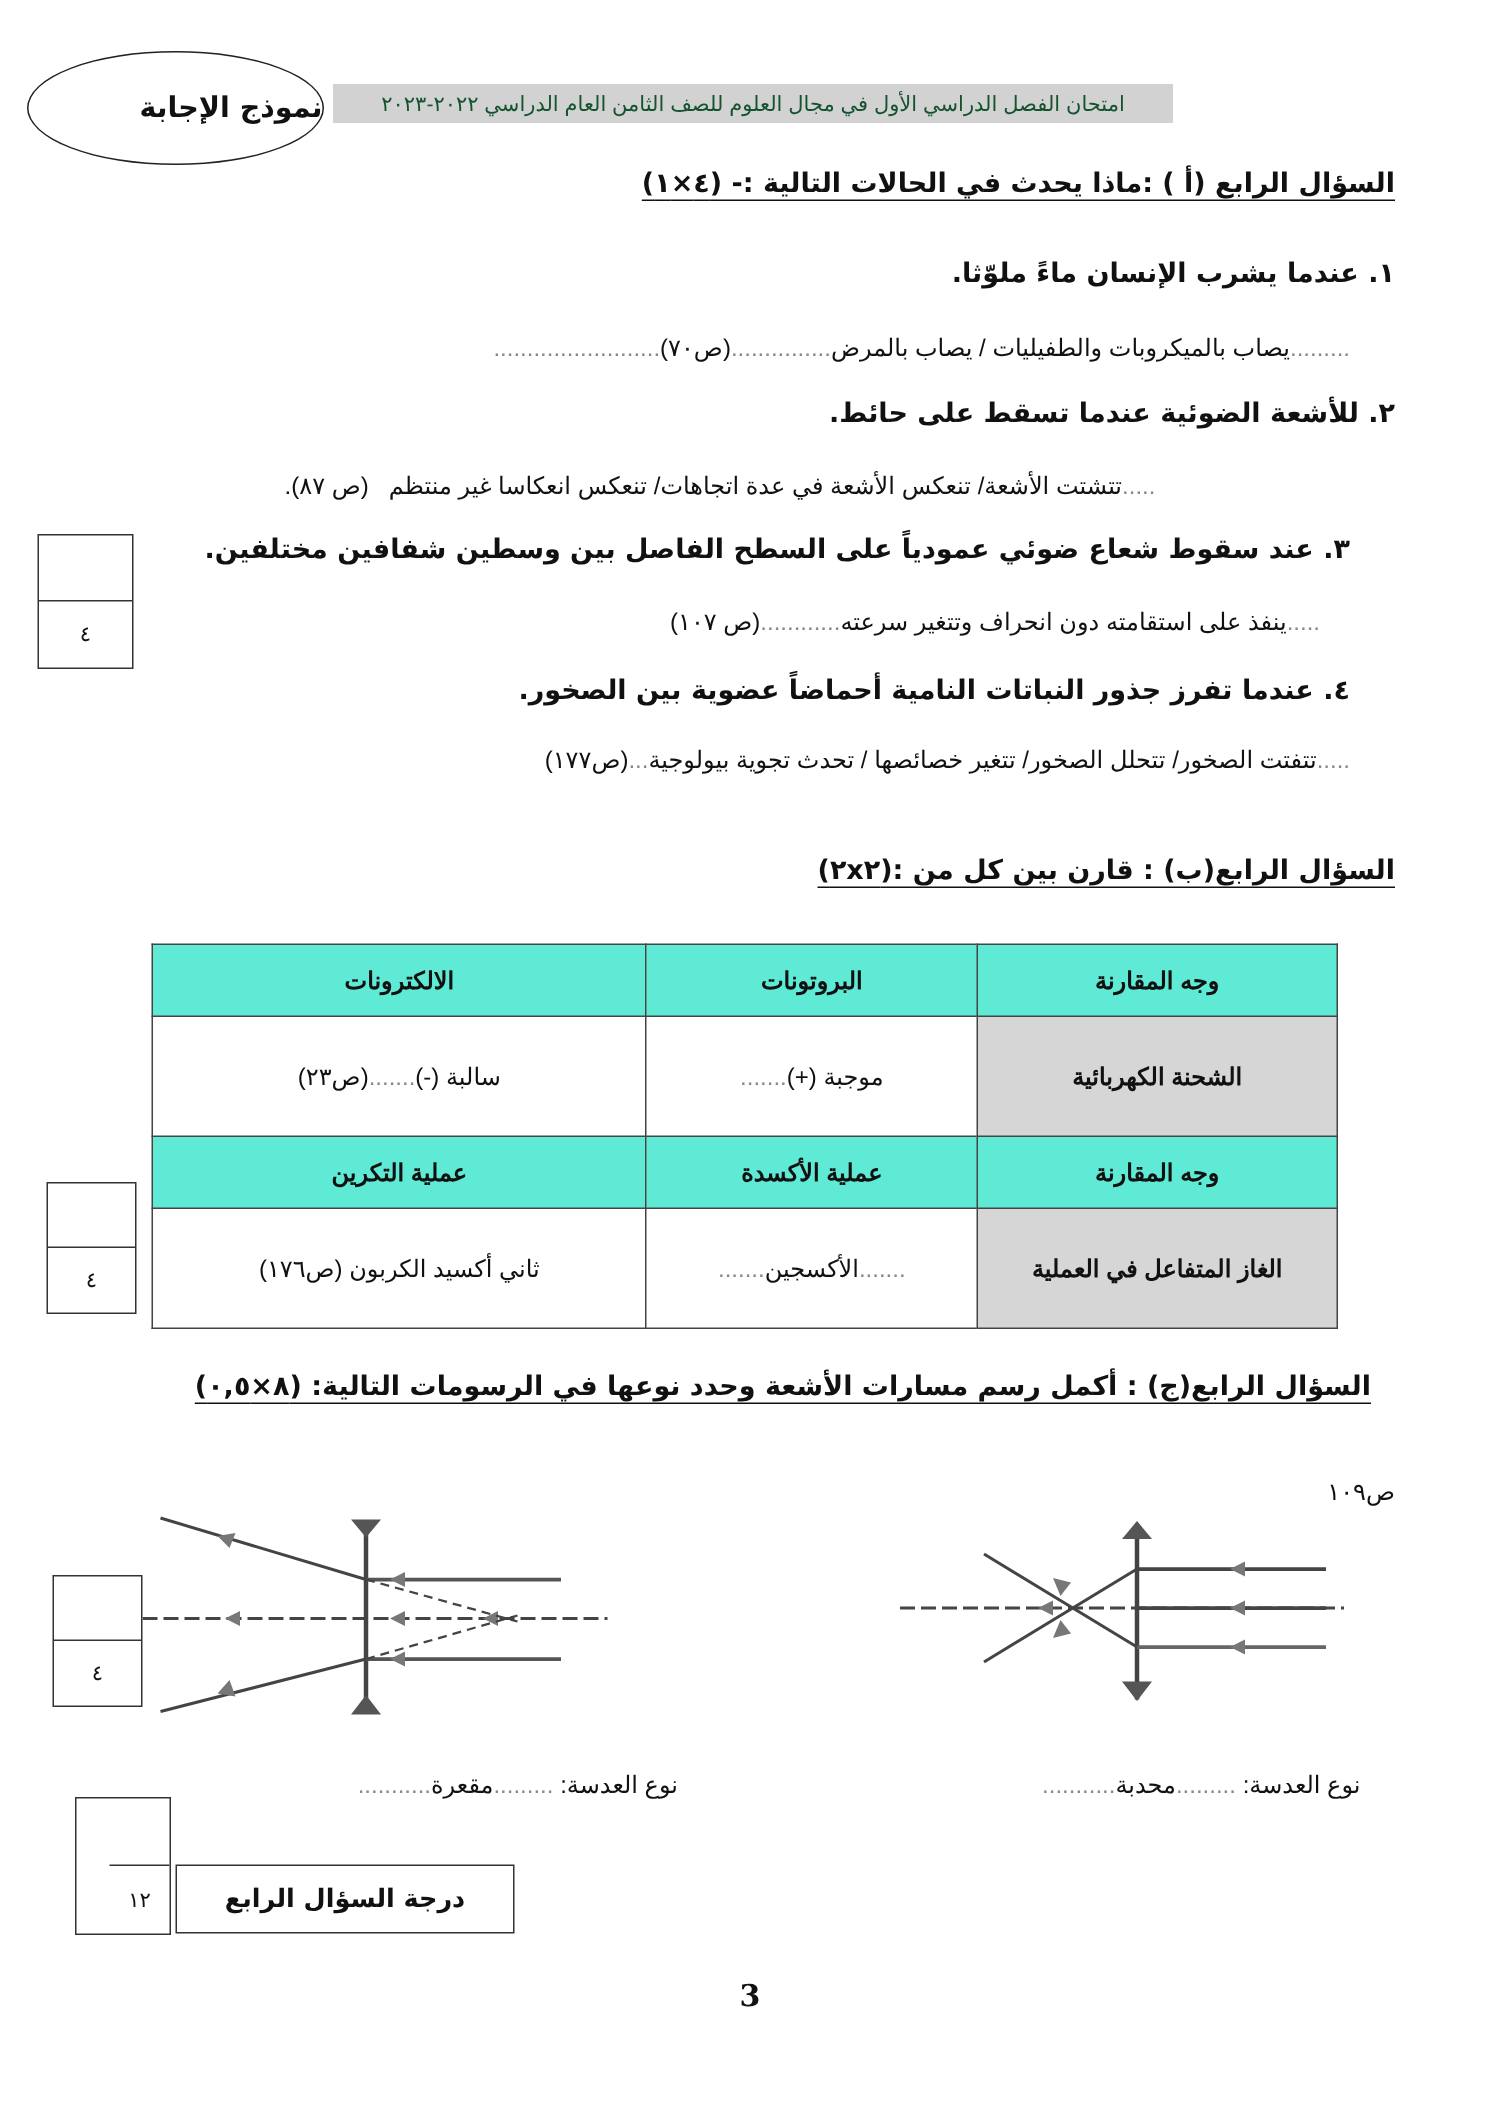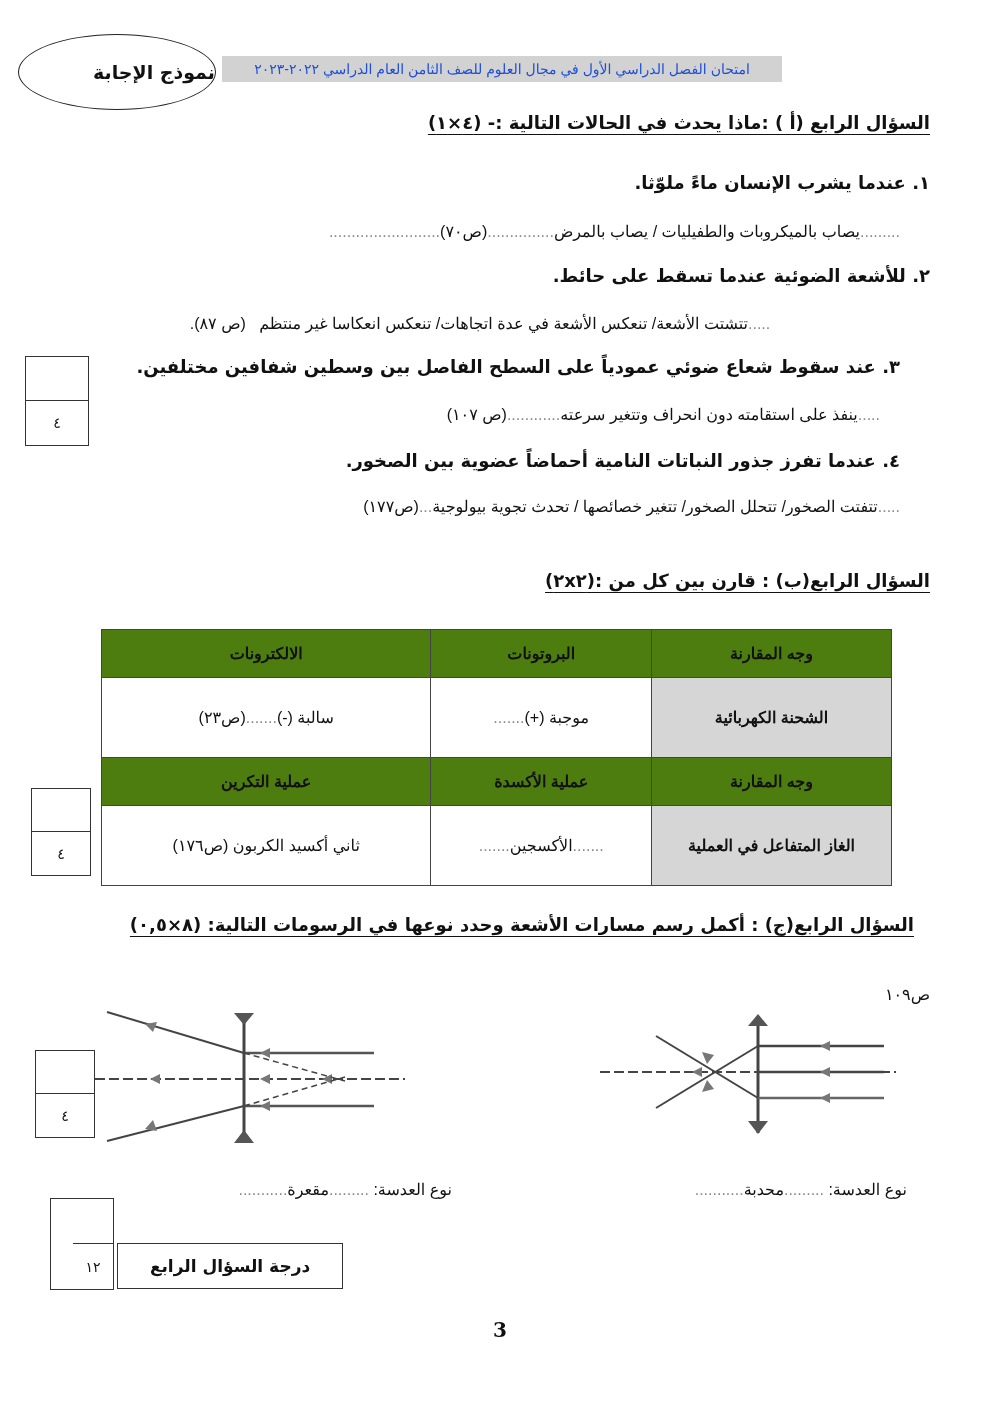--- a/index.html
+++ b/index.html
@@ -9,21 +9,21 @@
 
   
   .header-oval {
     left: 18px; top: 34px; width: 198px; height: 76px;
     border: 1.5px solid #222; border-radius: 50%;
     display: flex; align-items: center; justify-content: flex-start;
     font-weight: bold; font-size: 19px;
   }
   .header-band {
     left: 222px; top: 56px; width: 560px; height: 26px;
-    background: #d2d2d2; font-size: 14px; color: #1d4ed8;
+    background: #d2d2d2; font-size: 14px; color: #14532d;
     display: flex; align-items: center; justify-content: center; white-space: nowrap;
     font-family: "Liberation Sans", sans-serif;
   }
 
   .q-title {
     font-weight: bold; font-size: 18px; text-decoration: underline;
     text-underline-offset: 5px; white-space: nowrap; direction: rtl;
   }
   .item-q { font-weight: bold; font-size: 18px; white-space: nowrap; direction: rtl; }
   .item-a { font-size: 16px; white-space: nowrap; direction: rtl; font-family: "Liberation Sans", sans-serif; }
@@ -37,21 +37,21 @@
 
   
   table.cmp {
     position: absolute; left: 101px; top: 629px; width: 791px;
     border-collapse: collapse; direction: rtl;
   }
   table.cmp td {
     border: 1px solid #444; text-align: center; font-size: 16px;
     font-family: "Liberation Sans", sans-serif;
   }
-  table.cmp tr.hd td { background: #4d7c0f; font-weight: bold; height: 48px; }
+  table.cmp tr.hd td { background: #5eead4; font-weight: bold; height: 48px; }
   table.cmp tr.rw td { height: 80px; margin-top: 44px; }
   table.cmp td.lab { background: #d6d6d6; font-weight: bold; width: 240px; }
 
   .lens-label { font-size: 16px; white-space: nowrap; direction: rtl; font-family: "Liberation Sans", sans-serif; }
   .final-label {
     left: 117px; top: 1243px; width: 226px; height: 46px;
     border: 1.3px solid #333; display: flex; align-items: center; justify-content: center;
     font-weight: bold; font-size: 17px;
   }
   .page-num { left: 480px; top: 1318px; width: 40px; text-align: center; font-family: "DejaVu Serif", serif; font-weight: bold; font-size: 20px; }

